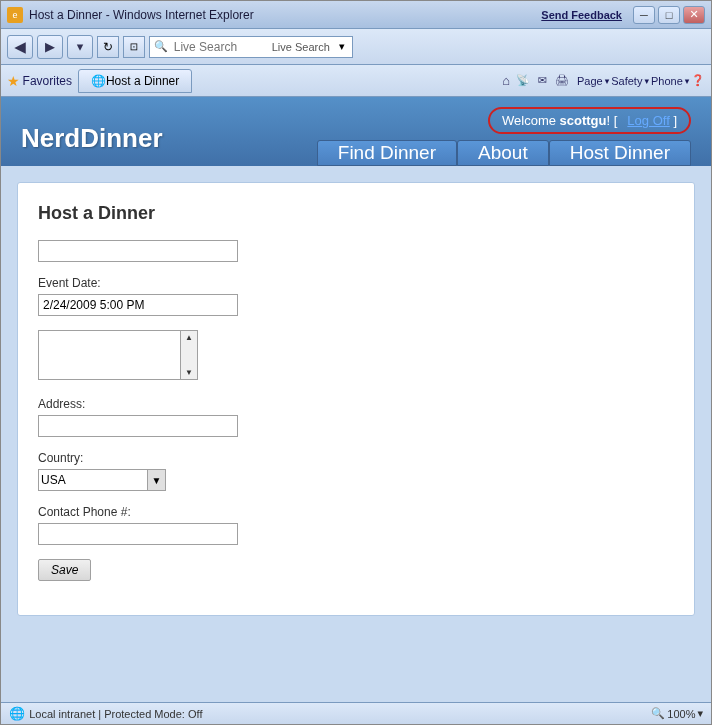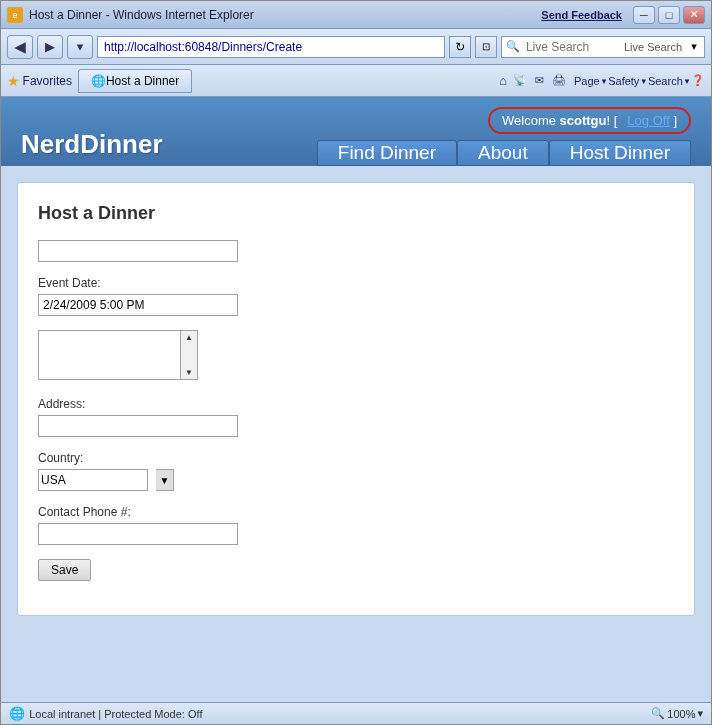--- a/index.html
+++ b/index.html
@@ -45,45 +45,45 @@
     .status-left { display: flex; align-items: center; gap: 4px; }
     .status-globe { font-size: 13px; color: #336699; }
     .status-right { display: flex; align-items: center; gap: 8px; }
     .zoom-btn { display: flex; align-items: center; gap: 2px; cursor: pointer; }
 
     
     .page-content { flex: 1; overflow-y: auto; background: #4a7db5; display: flex; flex-direction: column; }
     
     
     .nd-header { background: linear-gradient(to bottom, #5590c8, #4070a8); padding: 10px 20px 0 20px; display: flex; justify-content: space-between; align-items: flex-end; }
-    .nd-logo { color: white; font-size: 26px; font-weight: bold; text-shadow: 1px 1px 2px rgba(0,0,0,0.3); padding-bottom: 6px; }
+    .nd-logo { color: white; font-size: 26px; font-weight: bold; text-shadow: 1px 1px 2px rgba(0,0,0,0.3); padding-bottom: 12px; }
     .nd-header-right { display: flex; flex-direction: column; align-items: flex-end; gap: 6px; }
     .welcome-bar { color: #fff; font-size: 13px; background: transparent; border: 2px solid #cc2222; border-radius: 20px; padding: 4px 12px; }
     .welcome-bar .username { font-weight: bold; }
     .welcome-bar a { color: #66aaff; text-decoration: underline; cursor: pointer; padding-left: 10px; }
     .nav-tabs { display: flex; gap: 0; }
     .nav-tab { background: linear-gradient(to bottom, #5a96d8, #4a80c0); color: white; border: 1px solid #3a6090; padding: 1px 20px; font-size: 19px; font-weight: normal; cursor: pointer; border-radius: 3px 3px 0 0; text-decoration: none; }
 
     
     .nd-main { background: #c8daf0; flex: 1; padding: 0; }
     .nd-content-wrapper { background: white; margin: 16px; padding: 20px; border: 1px solid #b0c8e4; border-radius: 3px; }
     .page-title { font-size: 18px; font-weight: bold; color: #333; margin-bottom: 16px; }
 
     
     .form-group { margin-bottom: 14px; }
     .form-label { display: block; font-size: 12px; color: #333; margin-bottom: 4px; }
     .form-input { width: 200px; height: 22px; border: 1px solid #a0a0a0; padding: 0 4px; font-size: 12px; background: white; }
     .form-textarea { width: 160px; height: 50px; border: 1px solid #a0a0a0; padding: 2px 4px; font-size: 12px; background: white; resize: none; }
     .textarea-wrapper { position: relative; display: inline-block; }
     .textarea-scroll { position: absolute; right: 0; top: 0; width: 18px; height: 50px; background: #f0f0f0; border: 1px solid #a0a0a0; display: flex; flex-direction: column; align-items: center; justify-content: space-between; padding: 2px; }
     .scroll-up, .scroll-down { font-size: 8px; color: #333; cursor: pointer; }
-    .select-wrapper { display: flex; align-items: center; gap: 8px; }
+    .select-wrapper { display: flex; align-items: center; gap: 0; }
     .form-select { width: 110px; height: 22px; border: 1px solid #a0a0a0; background: white; font-size: 12px; padding: 0 2px; appearance: none; -webkit-appearance: none; }
     .select-arrow { width: 18px; height: 22px; background: #e0e0e0; border: 1px solid #a0a0a0; border-left: none; display: flex; align-items: center; justify-content: center; font-size: 10px; cursor: pointer; }
-    .save-btn { background: linear-gradient(to bottom, #f0f0f0, #d8d8d8); border: 1px solid #a0a0a0; padding: 3px 12px; font-size: 12px; cursor: pointer; border-radius: 2px; }
+    .save-btn { background: linear-gradient(to bottom, #f0f0f0, #d8d8d8); border: 1px solid #a0a0a0; padding: 3px 12px; font-size: 12px; cursor: pointer; border-radius: 2px; font-style: italic; }
   </style>
 </head>
 <body>
 
 <div class="browser-window">
 
   <div class="title-bar">
     <div class="title-bar-left">
       <div class="title-bar-icon">e</div>
       <span>Host a Dinner - Windows Internet Explorer</span>
@@ -93,21 +93,20 @@
       <div class="win-btn">─</div>
       <div class="win-btn">□</div>
       <div class="win-btn close">✕</div>
     </div>
   </div>
 
   <div class="address-bar">
     <div class="nav-btn back">◀</div>
     <div class="nav-btn">▶</div>
     <div class="nav-btn">▾</div>
-    <input class="address-input" type="text" value="http://localhost:60848/Dinners/Create" style="">
     <div class="go-btn">↻</div>
     <div class="compat-btn">⊡</div>
     <div class="search-box-wrapper">
       <span class="search-icon-area">🔍</span>
       <input class="search-input" type="text" placeholder="Live Search" style="">
       <span class="live-search-label">Live Search</span>
       <span class="search-go-btn">▾</span>
     </div>
   </div>
 
@@ -128,21 +127,21 @@
       <span style="font-size:11px; color:#336; margin-right:6px;">🖨</span>
       <div class="toolbar-right-btn">
         <span>Page</span>
         <span class="dropdown-arrow">▾</span>
       </div>
       <div class="toolbar-right-btn">
         <span>Safety</span>
         <span class="dropdown-arrow">▾</span>
       </div>
       <div class="toolbar-right-btn">
-        <span>Search</span>
+        <span>Phone</span>
         <span class="dropdown-arrow">▾</span>
       </div>
       <div class="toolbar-right-btn">
         <span>❓</span>
       </div>
     </div>
   </div>
 
   <div class="page-content">
 

